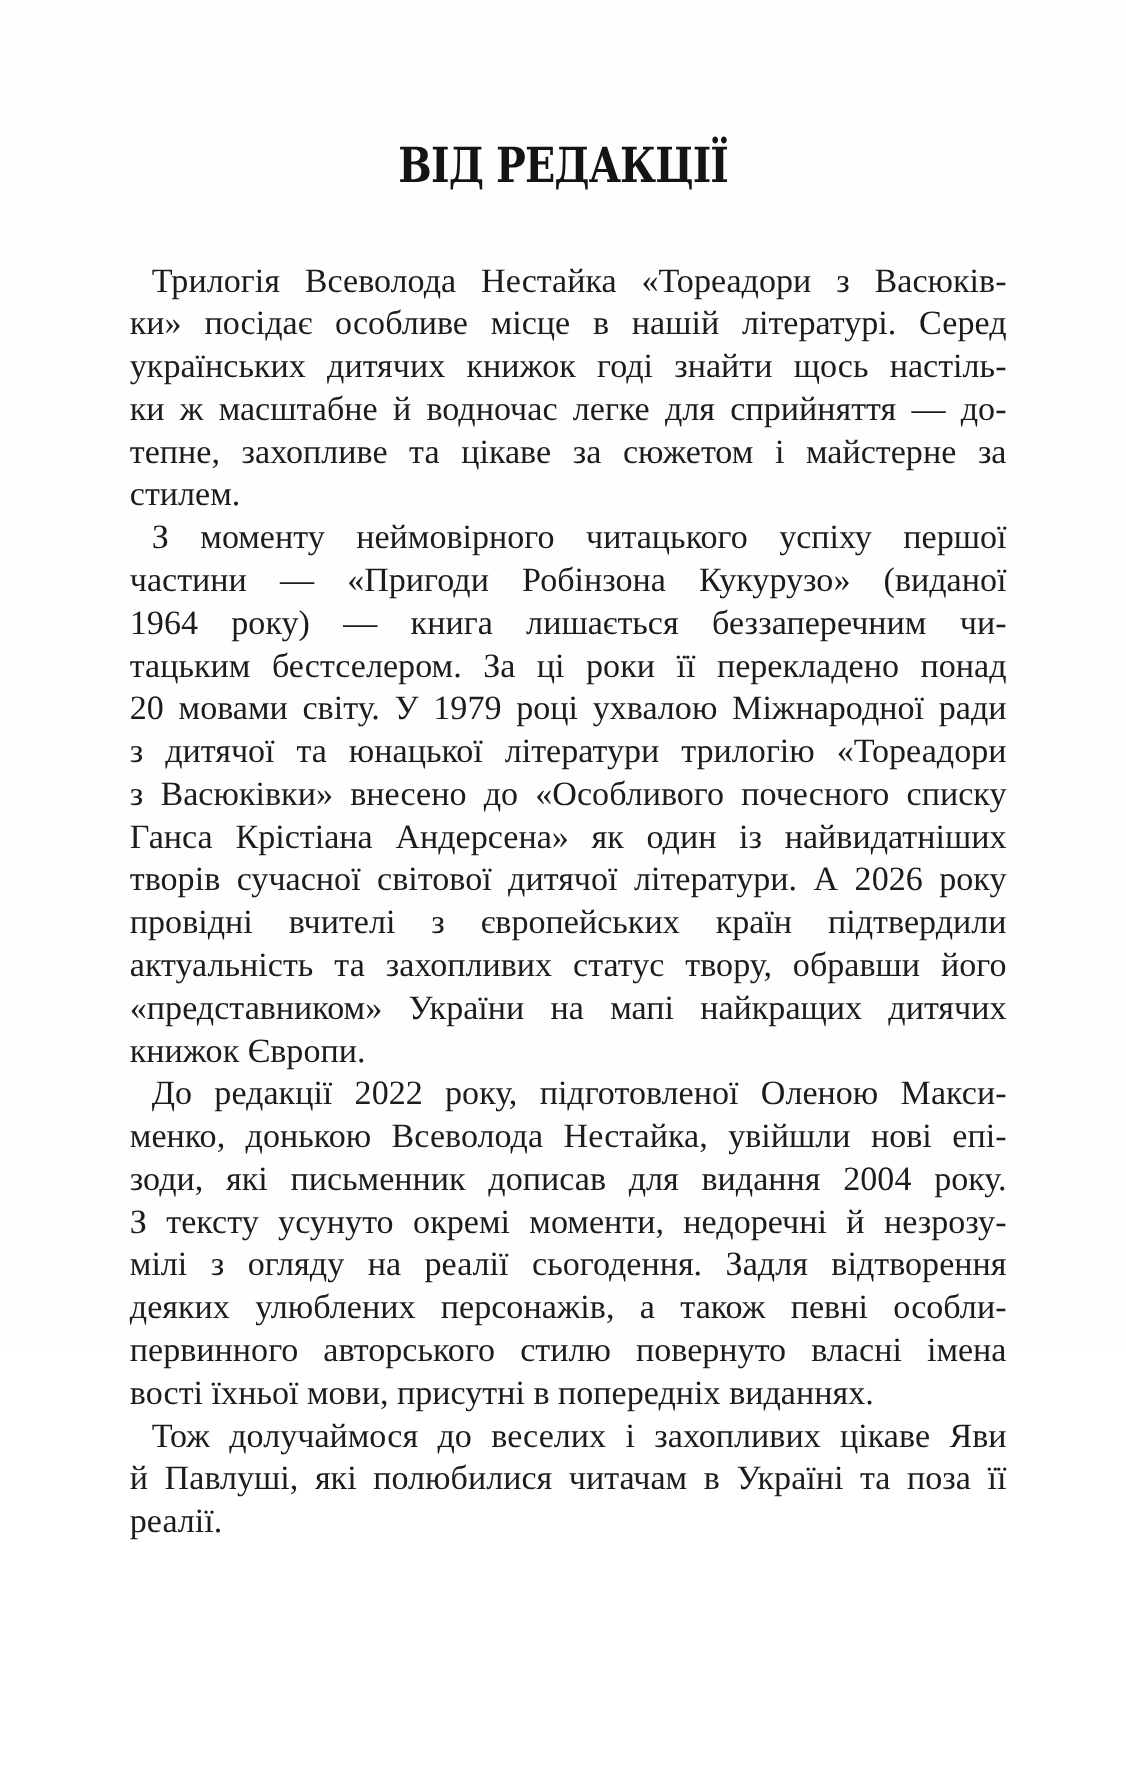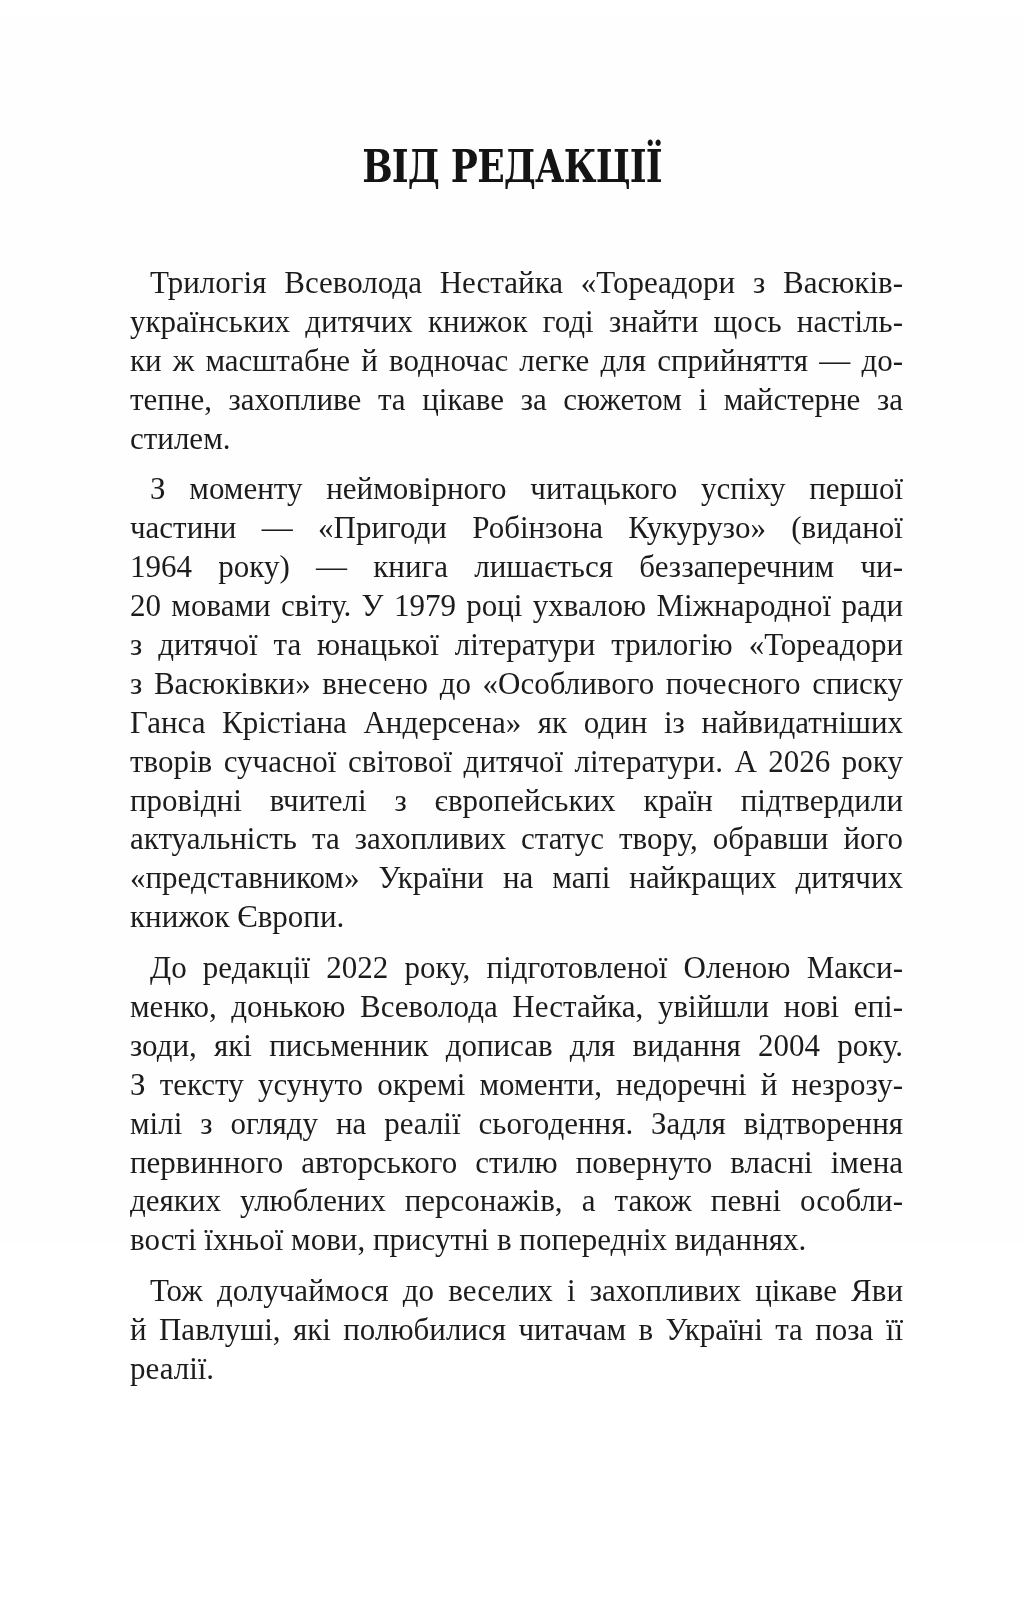--- a/index.html
+++ b/index.html
@@ -10,21 +10,21 @@
     body {
       width: 1024px;
       height: 1612px;
       position: relative;
       overflow: hidden;
       color: #1a1a1a;
     }
     .page {
       position: absolute;
       left: 0;
-      top: 16px;
+      top: 0;
       width: 1024px;
       height: 1228px;
       background: #fefefe;
     }
     .title {
       position: absolute;
       left: 0;
       width: 1024px;
       top: 125px;
       text-align: center;
@@ -53,61 +53,63 @@
       text-align: justify;
       text-align-last: justify;
       height: 38.9px;
     }
     .line.indent {
       padding-left: 20px;
     }
     .line.last {
       text-align-last: left;
     }
-    .para { margin: 12px; }
+    .para { margin: 0; }
   </style>
 </head>
 <body>
 
 <div class="page">
   <h1 class="title">ВІД РЕДАКЦІЇ</h1>
 
   <div class="body">
 
     <div class="para">
       <span class="line indent">Трилогія Всеволода Нестайка «Тореадори з Васюків-</span>
+      <span class="line">ки» посідає особливе місце в нашій літературі. Серед</span>
       <span class="line">українських дитячих книжок годі знайти щось настіль-</span>
       <span class="line">ки ж масштабне й водночас легке для сприйняття — до-</span>
       <span class="line">тепне, захопливе та цікаве за сюжетом і майстерне за</span>
       <span class="line last">стилем.</span>
     </div>
 
     <div class="para">
       <span class="line indent">З моменту неймовірного читацького успіху першої</span>
       <span class="line">частини — «Пригоди Робінзона Кукурузо» (виданої</span>
       <span class="line">1964 року) — книга лишається беззаперечним чи-</span>
+      <span class="line">тацьким бестселером. За ці роки її перекладено понад</span>
       <span class="line">20 мовами світу. У 1979 році ухвалою Міжнародної ради</span>
       <span class="line">з дитячої та юнацької літератури трилогію «Тореадори</span>
       <span class="line">з Васюківки» внесено до «Особливого почесного списку</span>
       <span class="line">Ганса Крістіана Андерсена» як один із найвидатніших</span>
       <span class="line">творів сучасної світової дитячої літератури. А 2026 року</span>
       <span class="line">провідні вчителі з європейських країн підтвердили</span>
       <span class="line">актуальність та захопливих статус твору, обравши його</span>
       <span class="line">«представником» України на мапі найкращих дитячих</span>
       <span class="line last">книжок Європи.</span>
     </div>
 
     <div class="para">
       <span class="line indent">До редакції 2022 року, підготовленої Оленою Макси-</span>
       <span class="line">менко, донькою Всеволода Нестайка, увійшли нові епі-</span>
       <span class="line">зоди, які письменник дописав для видання 2004 року.</span>
       <span class="line">З тексту усунуто окремі моменти, недоречні й незрозу-</span>
       <span class="line">мілі з огляду на реалії сьогодення. Задля відтворення</span>
+      <span class="line">деяких улюблених персонажів, а також певні особли-</span>
       <span class="line">первинного авторського стилю повернуто власні імена</span>
-      <span class="line">деяких улюблених персонажів, а також певні особли-</span>
       <span class="line last">вості їхньої мови, присутні в попередніх виданнях.</span>
     </div>
 
     <div class="para">
       <span class="line indent">Тож долучаймося до веселих і захопливих цікаве Яви</span>
       <span class="line">й Павлуші, які полюбилися читачам в Україні та поза її</span>
       <span class="line last">реалії.</span>
     </div>
 
   </div>

